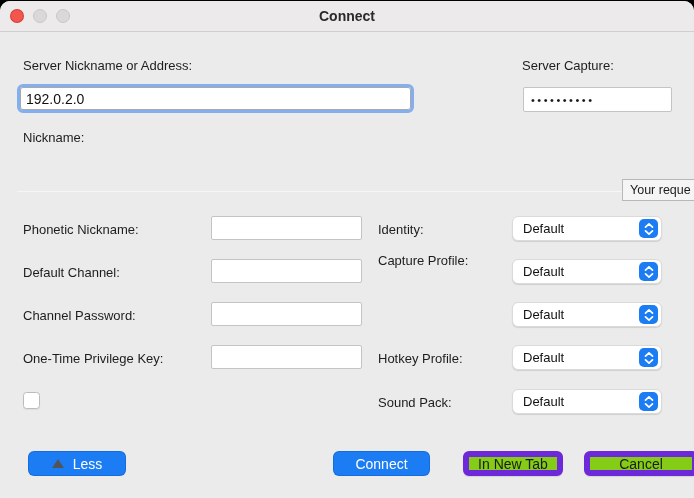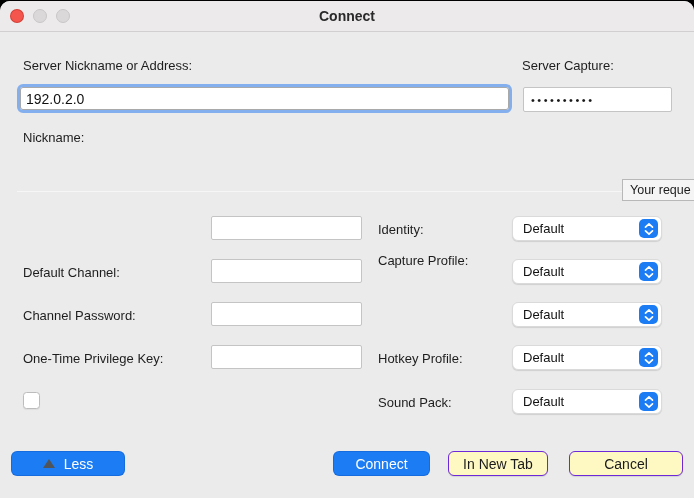--- a/index.html
+++ b/index.html
@@ -16,21 +16,21 @@
     font-size:14px;font-weight:bold;color:#2A2A2A;}
   .tl{position:absolute;top:8px;width:14px;height:14px;border-radius:50%;}
   .tl-close{left:10px;background:var(--close-red,#F4564E);border:1px solid rgba(180,40,30,.5);}
   .tl-min{left:33px;background:#DAD8D8;border:1px solid #C8C6C6;}
   .tl-zoom{left:56px;background:#DAD8D8;border:1px solid #C8C6C6;}
   
   .lbl{position:absolute;font-size:13px;color:#1D1D1D;white-space:nowrap;}
   
   .txt{position:absolute;background:#fff;border:1px solid #C5C4C4;border-radius:2px;
     font-size:14px;color:#111;padding:0 7px;outline:none;}
-  .focus-wrap{position:absolute;left:17px;top:83px;width:495px;height:29px;
+  .focus-wrap{position:absolute;left:17px;top:83px;width:397px;height:29px;
     border:3px solid #84AFEE;border-radius:6px;background:#fff;
     box-shadow:inset 0 0 0 1px #A9A9A9;}
   .focus-wrap input{width:100%;height:100%;border:none;background:transparent;
     font-size:14px;color:#111;padding:0 6px;outline:none;border-radius:3px;}
   .pwd{left:523px;top:86px;width:149px;height:25px;font-size:11px;letter-spacing:2.5px;
     color:#1a1a1a;padding-top:1px;}
   .nick{left:17px;top:155px;width:657px;height:27px;}
   .divider{position:absolute;left:17px;top:190px;width:660px;height:1px;
     background:#D7D5D5;border-bottom:1px solid #F7F6F6;}
   .tooltip{position:absolute;left:622px;top:178px;width:110px;height:22px;
@@ -44,22 +44,22 @@
   .stepper{position:absolute;right:3px;top:2px;width:19px;height:19px;border-radius:5px;
     background:var(--accent,#1C7CF4);display:flex;align-items:center;justify-content:center;}
   
   .checkbox{position:absolute;left:23px;top:391px;width:17px;height:17px;background:#fff;
     border:1px solid #BDBCBC;border-radius:3.5px;box-shadow:0 1px 1px rgba(0,0,0,.06);}
   .cb-label{position:absolute;left:47px;top:392px;font-size:14px;color:#1b1b1b;}
   
   .btn{position:absolute;top:450px;height:25px;border-radius:6px;font-size:14px;
     display:flex;align-items:center;justify-content:center;cursor:default;}
   .btn-blue{background:var(--accent,#1C7CF4);color:#fff;border:1px solid rgba(0,60,160,.25);}
-  .btn-white{background:#fef9c3;color:#1b1b1b;border:1px solid #6d28d9;
-    box-shadow:0 1px 1px rgba(0,0,0,.10);}
+  .btn-white{background:#84cc16;color:#1b1b1b;border:6px solid #6d28d9;
+    box-shadow:0 1px 1px rgba(0,0,0,.10);margin-left:15px;}
   .tri-up{width:0;height:0;border-left:6px solid transparent;border-right:6px solid transparent;
     border-bottom:9px solid #50555B;margin-right:9px;}
 </style>
 </head>
 <body>
 
 <div id="window">
 
   <div class="titlebar">
     <div class="tl tl-close"></div>
@@ -75,20 +75,21 @@
     <input value="192.0.2.0" style="">
   </div>
   <input class="txt pwd" value="••••••••••" style="">
 
   <div class="lbl" style="left:23px;top:129px;">Nickname:</div>
 
   <div class="tooltip">Your reque</div>
 
   <div class="divider"></div>
 
+  <div class="lbl" style="left:23px;top:221px;">Phonetic Nickname:</div>
   <input class="txt small-input" style="top: 215px;">
 
   <div class="lbl" style="left:23px;top:264px;">Default Channel:</div>
   <input class="txt small-input" style="top: 258px;">
 
   <div class="lbl" style="left:23px;top:307px;">Channel Password:</div>
   <input class="txt small-input" style="top: 301px;">
 
   <div class="lbl" style="left:23px;top:350px;">One-Time Privilege Key:</div>
   <input class="txt small-input" style="top: 344px;">
@@ -142,21 +143,21 @@
   <div class="popup" style="top:388px;">
     <span>Default</span>
     <span class="stepper">
       <svg width="12" height="14" viewBox="0 0 12 14">
           <path d="M2.5 5.2 L6 1.9 L9.5 5.2" stroke="#fff" stroke-width="1.7" fill="none" stroke-linecap="round" stroke-linejoin="round"></path>
           <path d="M2.5 8.8 L6 12.1 L9.5 8.8" stroke="#fff" stroke-width="1.7" fill="none" stroke-linecap="round" stroke-linejoin="round"></path>
         </svg>
     </span>
   </div>
 
-  <div class="btn btn-blue" style="left:11px;width:114px;">
+  <div class="btn btn-blue" style="left:28px;width:98px;">
     <span class="tri-up"></span>
     <span>Less</span>
   </div>
   <div class="btn btn-blue" style="left:333px;width:97px;">
     <span>Connect</span>
   </div>
   <div class="btn btn-white" style="left:448px;width:100px;">
     <span>In New Tab</span>
   </div>
   <div class="btn btn-white" style="left:569px;width:114px;">

